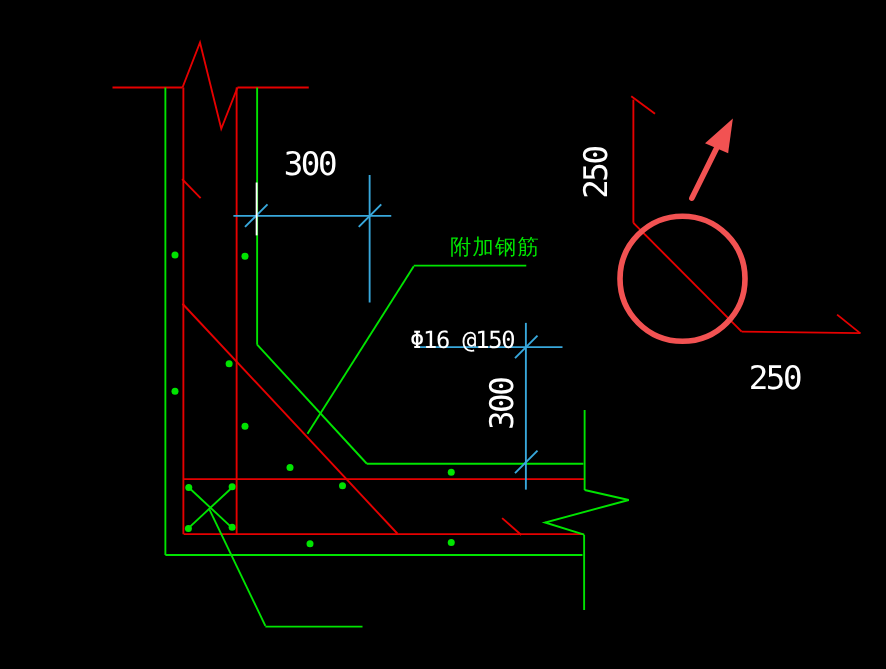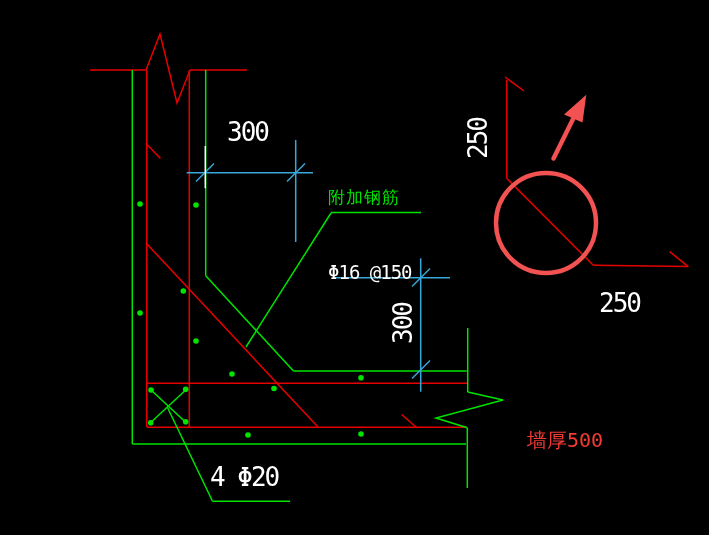--- a/index.html
+++ b/index.html
@@ -74,25 +74,23 @@
       <circle cx="185.7" cy="421.7" r="2.8" fill="#00e400"></circle>
       <circle cx="546" cy="223" r="50" fill="none" stroke="#f25252" stroke-width="4.5"></circle>
       <polyline points="553.5,158.5 576.5,112" fill="none" stroke="#f25252" stroke-width="4.5" stroke-linecap="round"></polyline>
       <polygon points="586.3,94.7 564,114.5 582.5,122.5" fill="#f25252"></polygon>
     </svg>
 
   <div class="lbl dim" style="left:227px;top:118px;">300</div>
 
   <div class="lbl dim rot" style="left:363px;top:309px;width:80px;height:29px;">300</div>
 
-  <div class="lbl green-text" style="left:328px;top:186px;">附加钢筋</div>
+  <div class="lbl green-text" style="left:360px;top:186px;">附加钢筋</div>
 
   <div class="lbl spec" style="left:328px;top:228px;">Φ16 @150</div>
 
-  <div class="lbl dim" style="left:210px;top:463px;">4 Φ20</div>
 
   <div class="lbl dim rot" style="left:438px;top:124px;width:80px;height:29px;">250</div>
 
   <div class="lbl dim" style="left:599px;top:289px;">250</div>
 
-  <div class="lbl red-text note1" style="left:527px;top:427px;">墙厚500</div>
 
 </div>
 
 </body></html>

